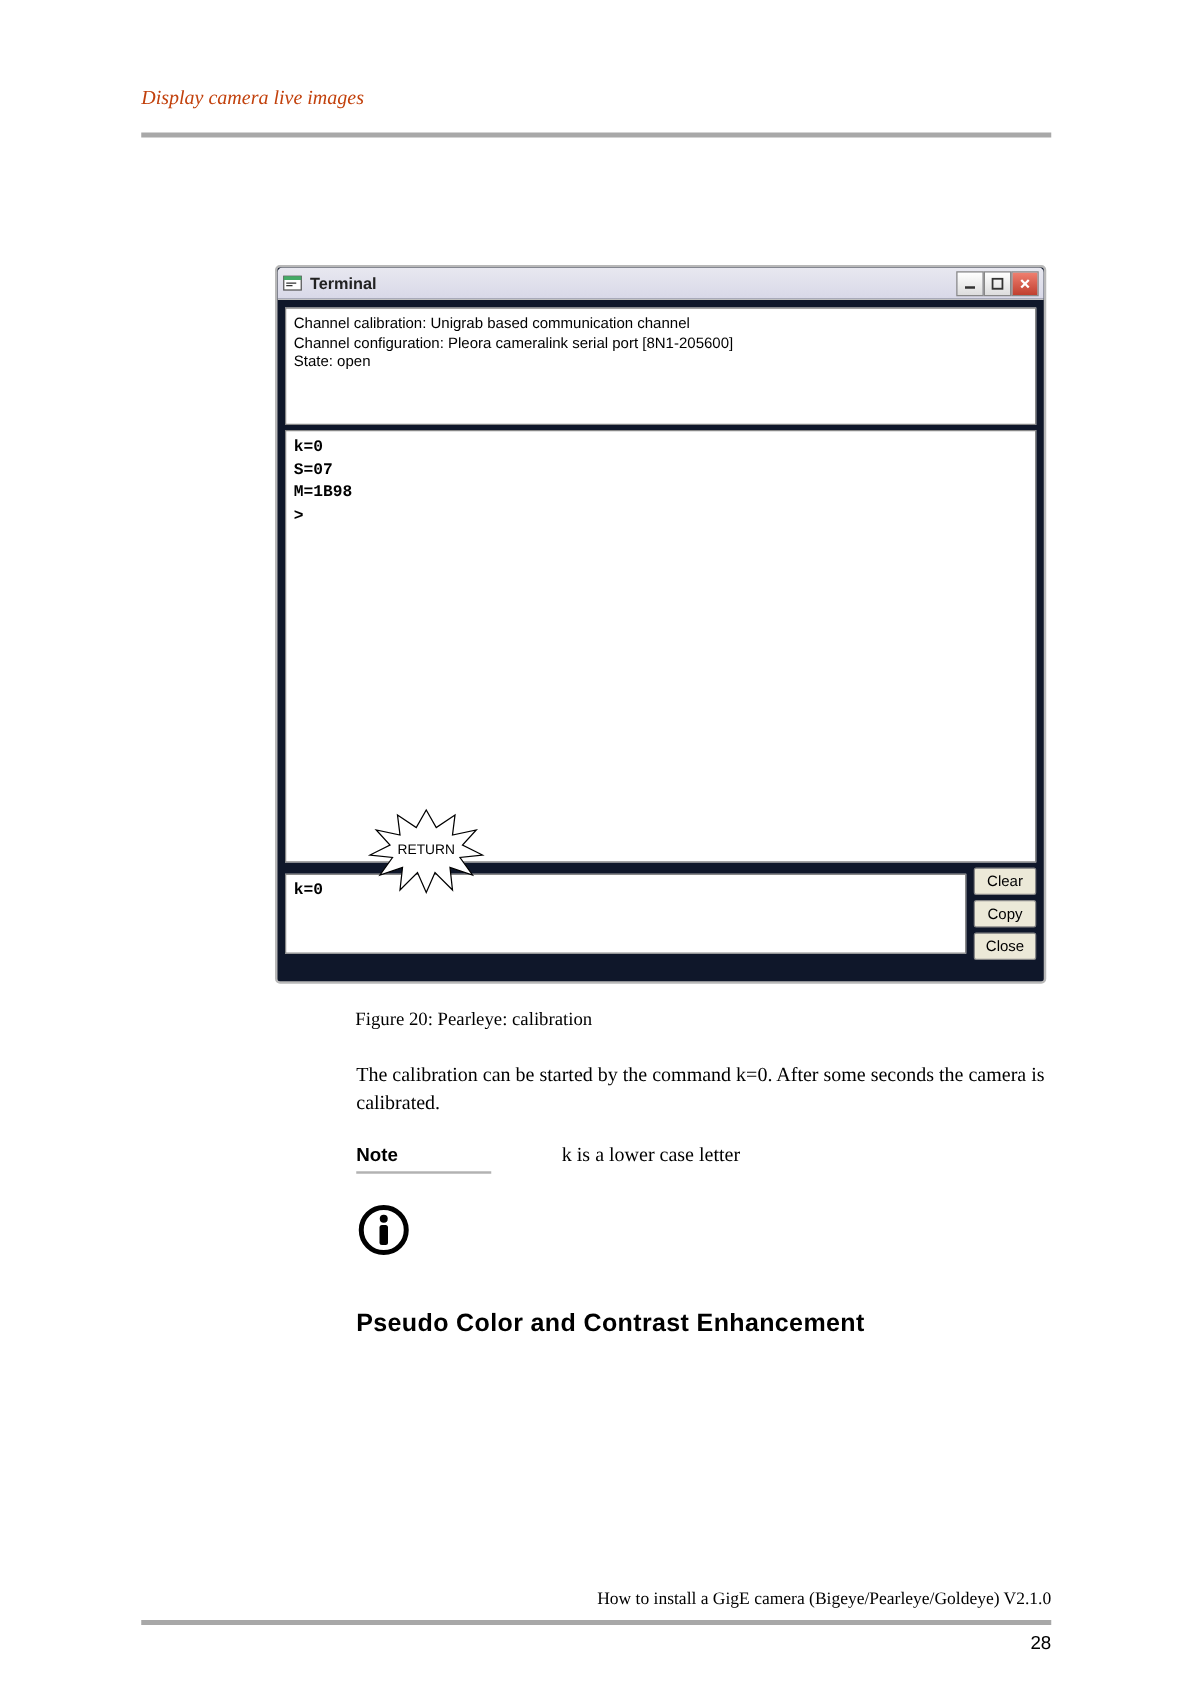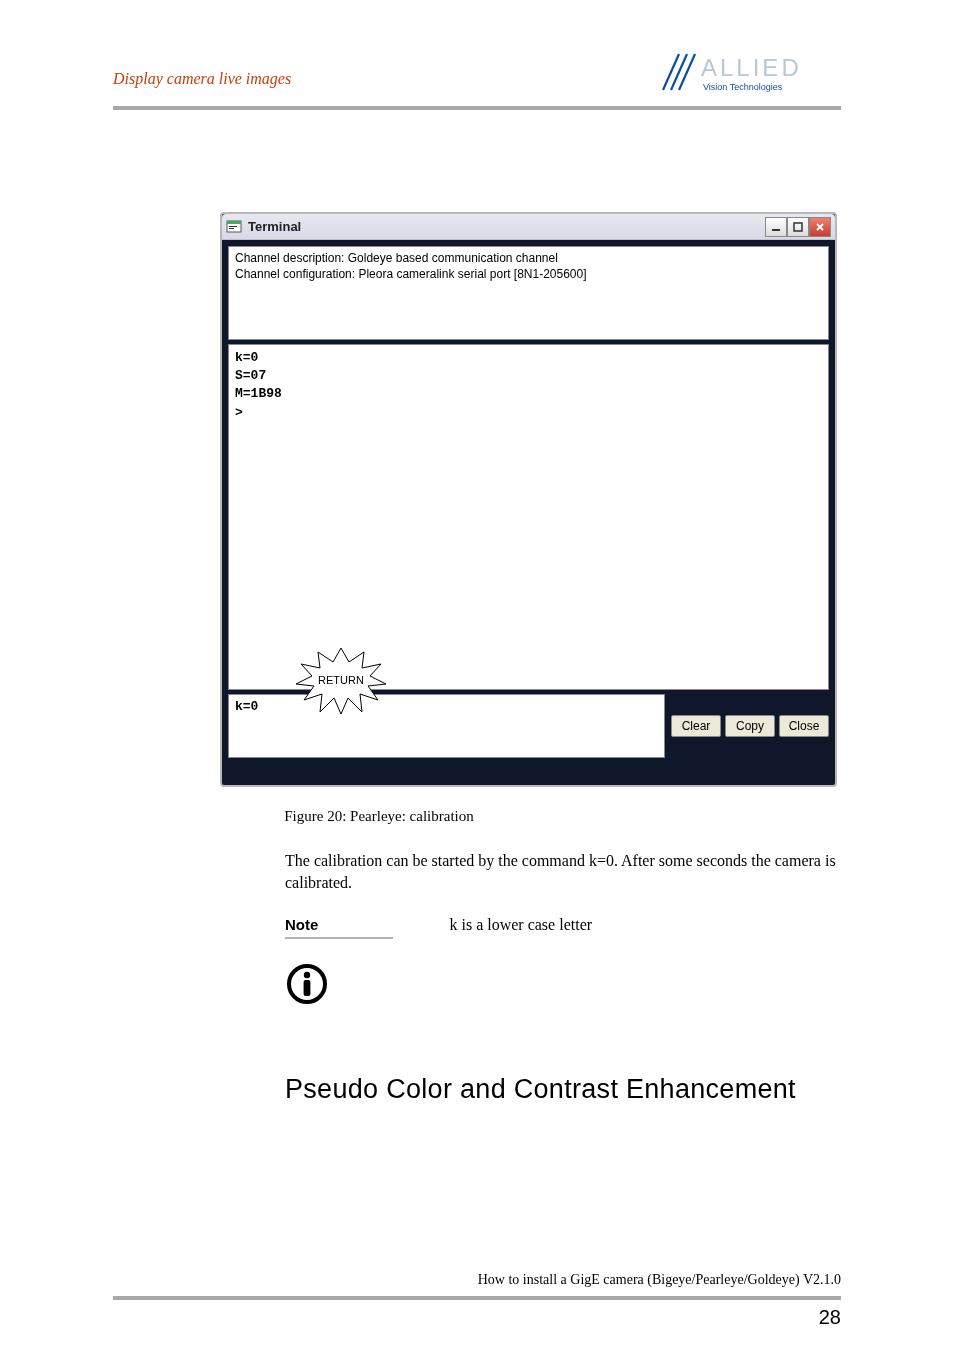--- a/index.html
+++ b/index.html
@@ -21,64 +21,53 @@
   .winbtns { margin-left: auto; display: flex; gap: 0; }
   .winbtn { width: 22px; height: 20px; border: 1px solid #888; background: linear-gradient(#fff,#ddd); display: flex; align-items: center; justify-content: center; font-size: 10px; }
   .winbtn.close { background: linear-gradient(#f08070,#c04030); color: #fff; }
   
   .desc-box { margin: 6px 6px 4px 6px; height: 94px; background: #fff; border: 1px solid #888; padding: 4px 6px; font-size: 12px; font-family: "MS Sans Serif", Arial, sans-serif; color: #000; line-height: 1.3; }
   
   .out-box { margin: 4px 6px 4px 6px; height: 346px; background: #fff; border: 1px solid #888; padding: 4px 6px; font-family: "Courier New", monospace; font-size: 13px; font-weight: bold; color: #000; line-height: 1.4; white-space: pre; }
   
   .bottomrow { margin: 4px 6px 4px 6px; display: flex; align-items: center; gap: 6px; }
   .in-box { flex: 1; height: 64px; background: #fff; border: 1px solid #888; padding: 4px 6px; font-family: "Courier New", monospace; font-size: 13px; font-weight: bold; color: #000; position: relative; }
-  .btns { display: flex; flex-direction: row; gap: 4px; }
+  .btns { display: flex; flex-direction: column; gap: 4px; }
   .btn { width: 50px; height: 22px; font-size: 12px; background: #ece9d8; border: 1px solid #888; border-radius: 2px; display: flex; align-items: center; justify-content: center; }
   
   
   .starburst { position: absolute; top: 640px; left: 286px; width: 110px; height: 80px; display: flex; align-items: center; justify-content: center; }
   .starburst svg { position: absolute; top: 0; left: 0; }
   .starlabel { position: relative; font-size: 11px; font-family: Arial, sans-serif; text-align: center; }
   
   
   .caption { position: absolute; top: 808px; left: 0; width: 758px; text-align: center; font-size: 15px; font-family: Georgia, serif; }
   .para { position: absolute; left: 285px; width: 555px; font-size: 16px; line-height: 1.35; font-family: Georgia, serif; }
   .p1 { top: 850px; }
   
   .noteblock { position: absolute; top: 916px; left: 285px; width: 555px; }
   .notehead { display: inline-block; font-weight: bold; border-bottom: 2px solid rgba(0,0,0,0.3); padding-bottom: 4px; width: 108px; font-size: 15px; }
   .notetext { display: inline-block; margin-left: 24px; font-size: 16px; font-family: Georgia, serif; padding-left: 28px; }
   .infoicon { position: absolute; top: 962px; left: 285px; width: 44px; height: 44px; }
   
-  .h2 { position: absolute; top: 1074px; left: 285px; font-family: Arial, sans-serif; font-weight: 400; font-size: 27px; letter-spacing: 0.3px; }
+  .h2 { position: absolute; top: 1048px; left: 285px; font-family: Arial, sans-serif; font-weight: 700; font-size: 20px; letter-spacing: 0.3px; }
   .p2 { top: 1084px; }
   
   
   .footer-line { position: absolute; left: 113px; right: 113px; top: 1272px; font-size: 14px; text-align: right; font-family: Georgia, serif; }
   .footer-rule { position: absolute; left: 113px; right: 113px; top: 1296px; height: 4px; background: #a8a8a8; }
-  .pagenum { position: absolute; right: 113px; top: 1306px; font-size: 20px; }
+  .pagenum { position: absolute; right: 113px; top: 1306px; font-size: 15px; }
 </style>
 </head>
 <body>
 
 <div class="page">
 
   <div class="header">
     <span class="header-title">Display camera live images</span>
-    <div class="logo">
-      <svg width="180" height="44" viewBox="0 0 180 44">
-        <g stroke="#0a4f9e" stroke-width="2.2" fill="none">
-          <line x1="2" y1="38" x2="18" y2="2"></line>
-          <line x1="10" y1="38" x2="26" y2="2"></line>
-          <line x1="18" y1="38" x2="34" y2="2"></line>
-        </g>
-        <text x="40" y="24" font-family="Arial" font-size="24" fill="#b8c8d8" letter-spacing="3">ALLIED</text>
-        <text x="42" y="38" font-family="Arial" font-size="9" fill="#0a4f9e">Vision Technologies</text>
-      </svg>
-    </div>
   </div>
   <div class="header-rule"></div>
 
   <div class="win">
     <div class="titlebar">
       <span class="ticon">
         <svg width="16" height="16" viewBox="0 0 16 16">
             <rect x="1" y="2" width="14" height="11" fill="#fff" stroke="#555"></rect>
             <rect x="1" y="2" width="14" height="3" fill="#4a6"></rect>
             <rect x="3" y="7" width="8" height="1" fill="#333"></rect>
@@ -99,22 +88,23 @@
           </div>
         <div class="winbtn close">
             <svg width="10" height="10">
               <line x1="2" y1="2" x2="8" y2="8" stroke="#fff" stroke-width="1.8"></line>
               <line x1="8" y1="2" x2="2" y2="8" stroke="#fff" stroke-width="1.8"></line>
             </svg>
           </div>
       </div>
     </div>
     <div class="desc-box">
-      <div>Channel description: Goldeye based communication channel</div>
+      <div>Channel calibration: Unigrab based communication channel</div>
       <div>Channel configuration: Pleora cameralink serial port [8N1-205600]</div>
+      <div>State: open</div>
     </div>
     <div class="out-box">k=0
 S=07
 M=1B98
 &gt;</div>
     <div class="bottomrow">
       <div class="in-box">
         <span>k=0</span>
       </div>
       <div class="btns">

